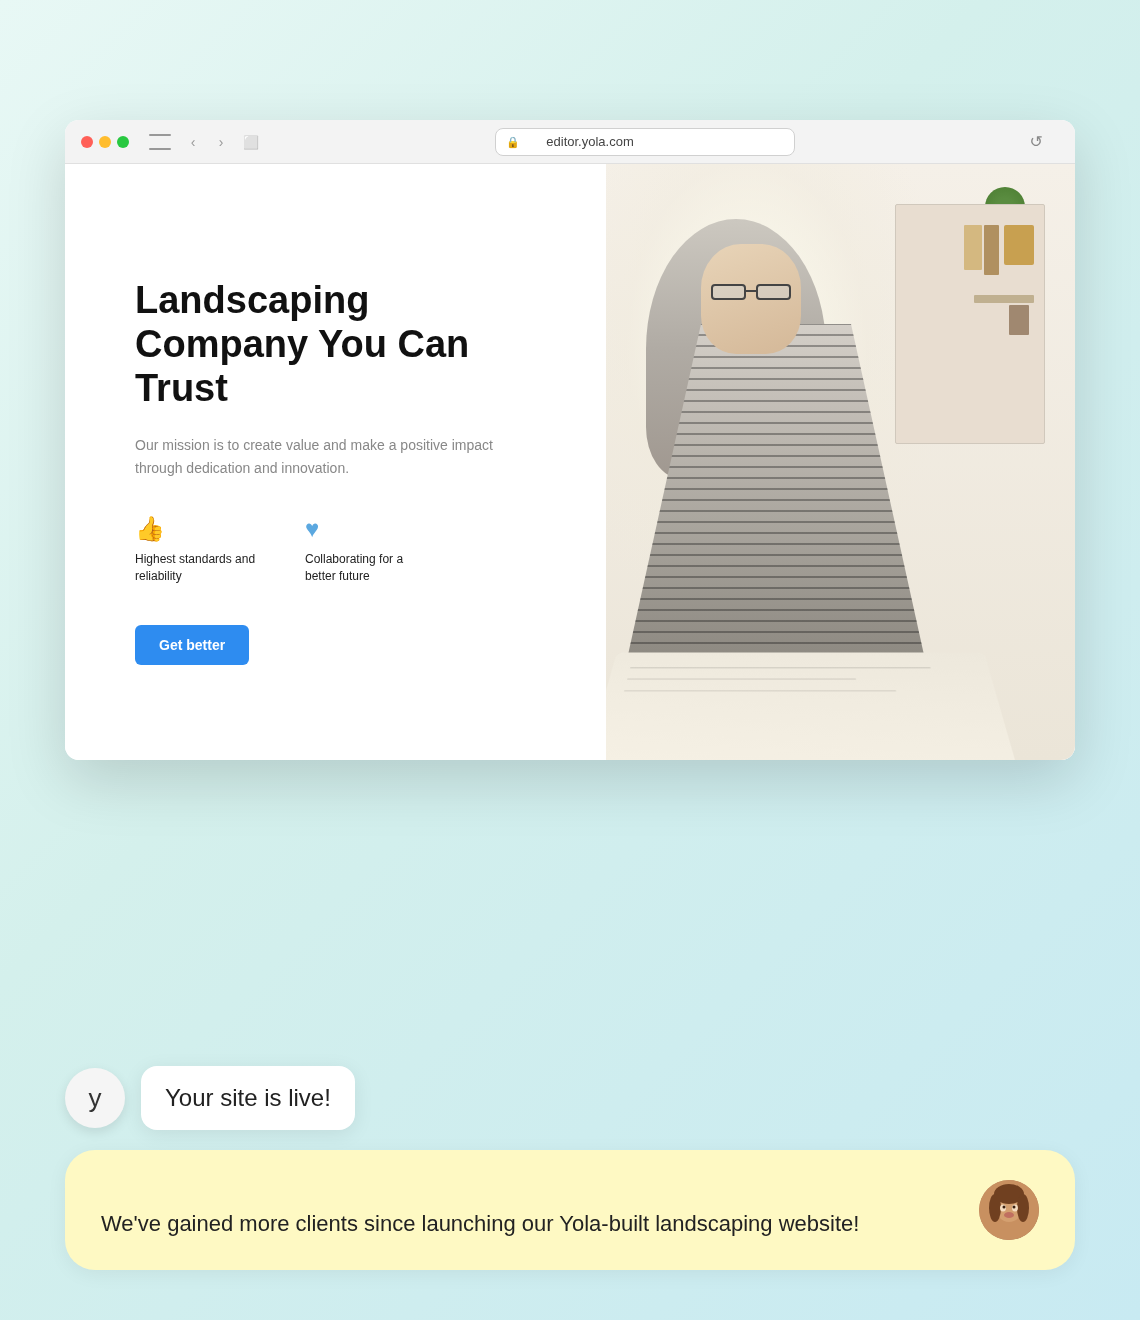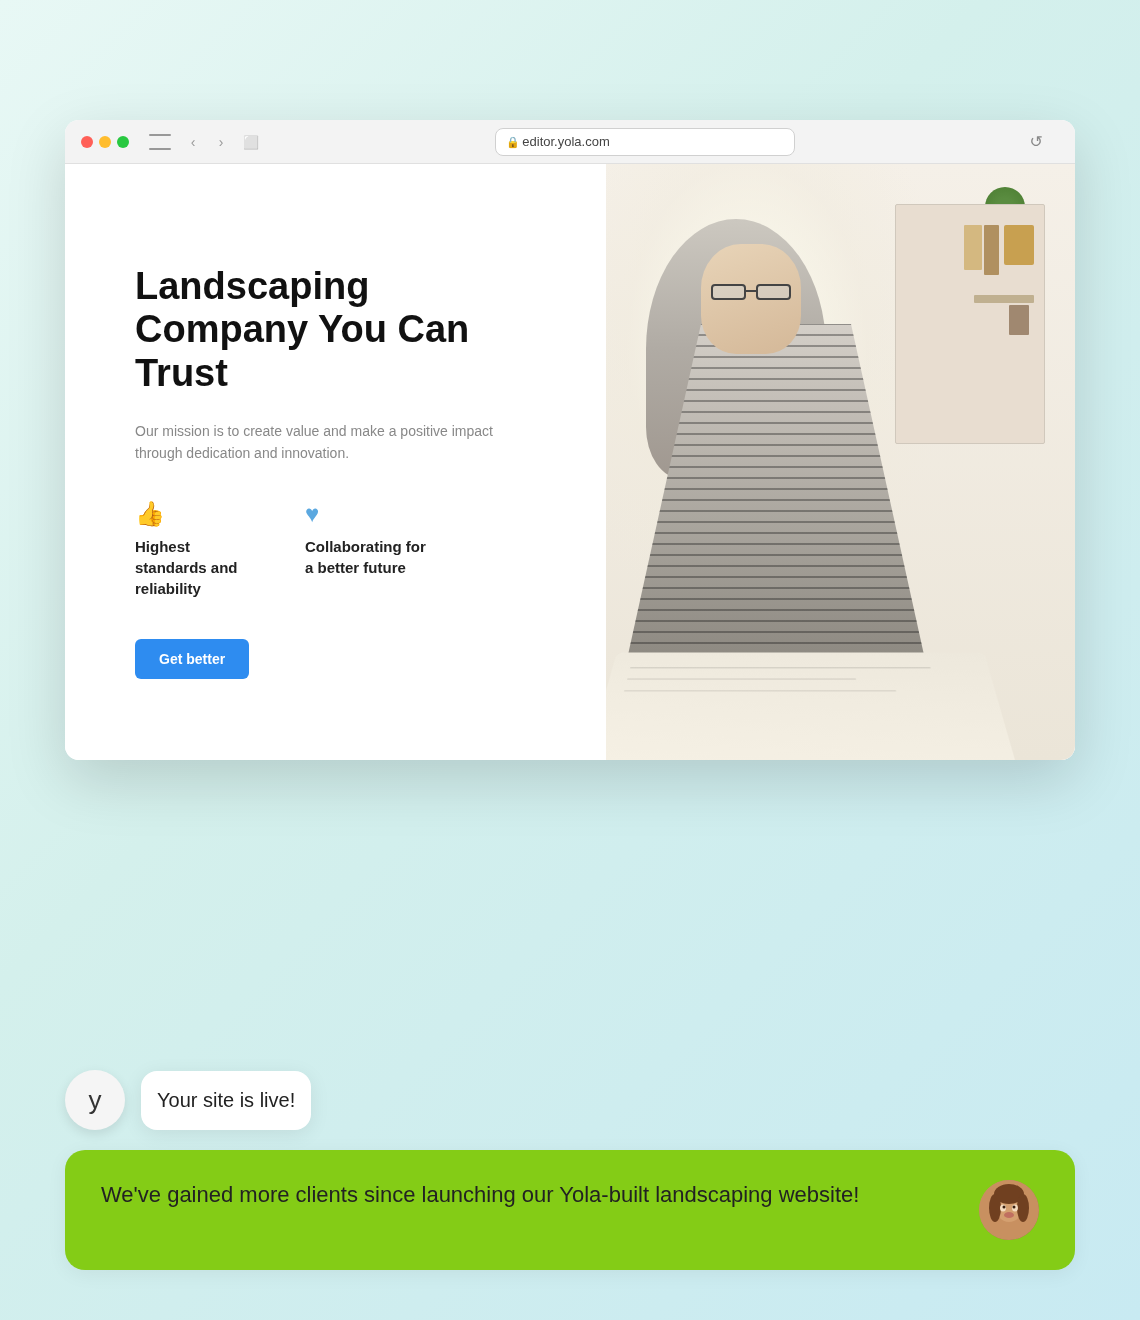--- a/index.html
+++ b/index.html
@@ -106,20 +106,21 @@
     .lock-icon {
       width: 10px;
       height: 12px;
       color: #666;
       font-size: 11px;
     }
 
     .address-text {
       font-size: 13px;
       color: #444;
+      margin-left: 24px;
     }
 
     .reload-btn {
       color: #888;
       font-size: 16px;
       cursor: pointer;
     }
 
     
     .browser-content {
@@ -165,22 +166,22 @@
     }
 
     .feature-icon {
       font-size: 24px;
     }
 
     .thumbs-icon { color: #5ba8e0; }
     .heart-icon { color: #5ba8e0; }
 
     .feature-label {
-      font-size: 15px;
-      font-weight: 700;
+      font-size: 12px;
+      font-weight: 400;
       color: #222;
       line-height: 1.4;
       max-width: 130px;
     }
 
     .cta-button {
       background: #2e8cf0;
       color: white;
       border: none;
       border-radius: 6px;
@@ -305,33 +306,33 @@
       font-size: 26px;
       font-weight: 300;
       color: #333;
       box-shadow: 0 4px 12px rgba(0,0,0,0.1);
       flex-shrink: 0;
     }
 
     .notification-bubble {
       background: white;
       border-radius: 16px;
-      padding: 18px 16px;
+      padding: 18px 24px;
       box-shadow: 0 4px 20px rgba(0,0,0,0.08);
-      font-size: 20px;
+      font-size: 24px;
       color: #222;
       font-weight: 400;
     }
 
     .testimonial-bubble {
-      background: #84cc16;
-      border-radius: 20px;
+      background: #fef9c3;
+      border-radius: 30px;
       padding: 30px 36px;
       display: flex;
-      align-items: flex-start;
+      align-items: flex-end;
       justify-content: space-between;
       gap: 20px;
       box-shadow: 0 4px 20px rgba(0,0,0,0.06);
     }
 
     .testimonial-text {
       font-size: 22px;
       color: #222;
       line-height: 1.4;
       flex: 1;

